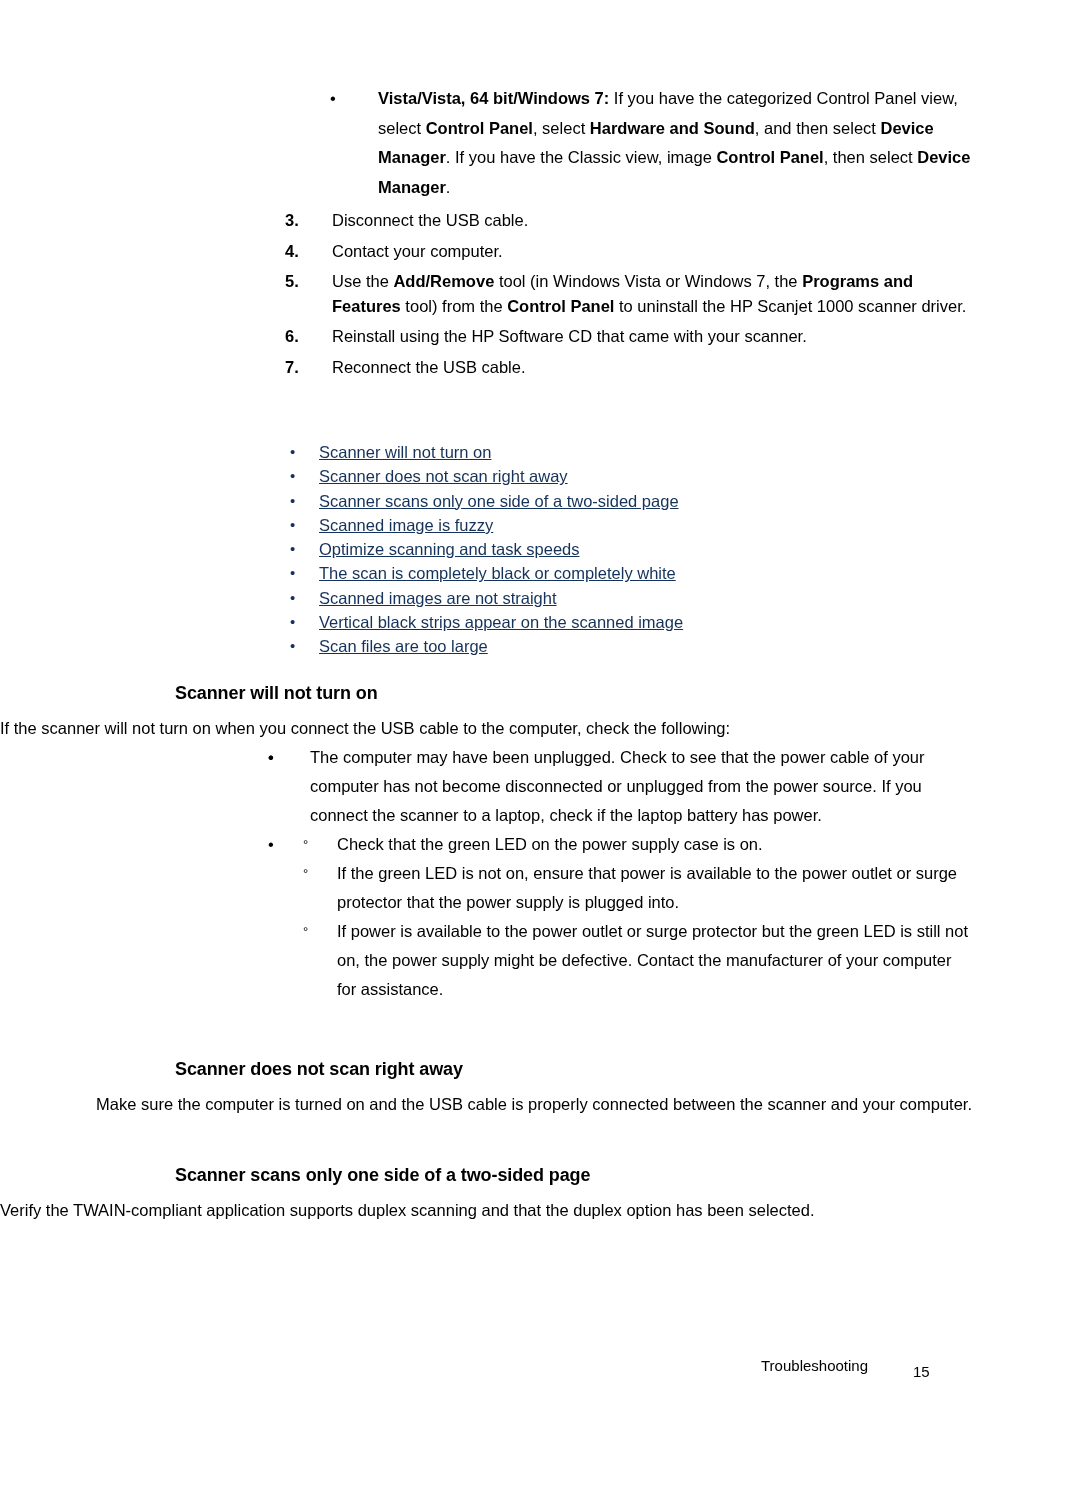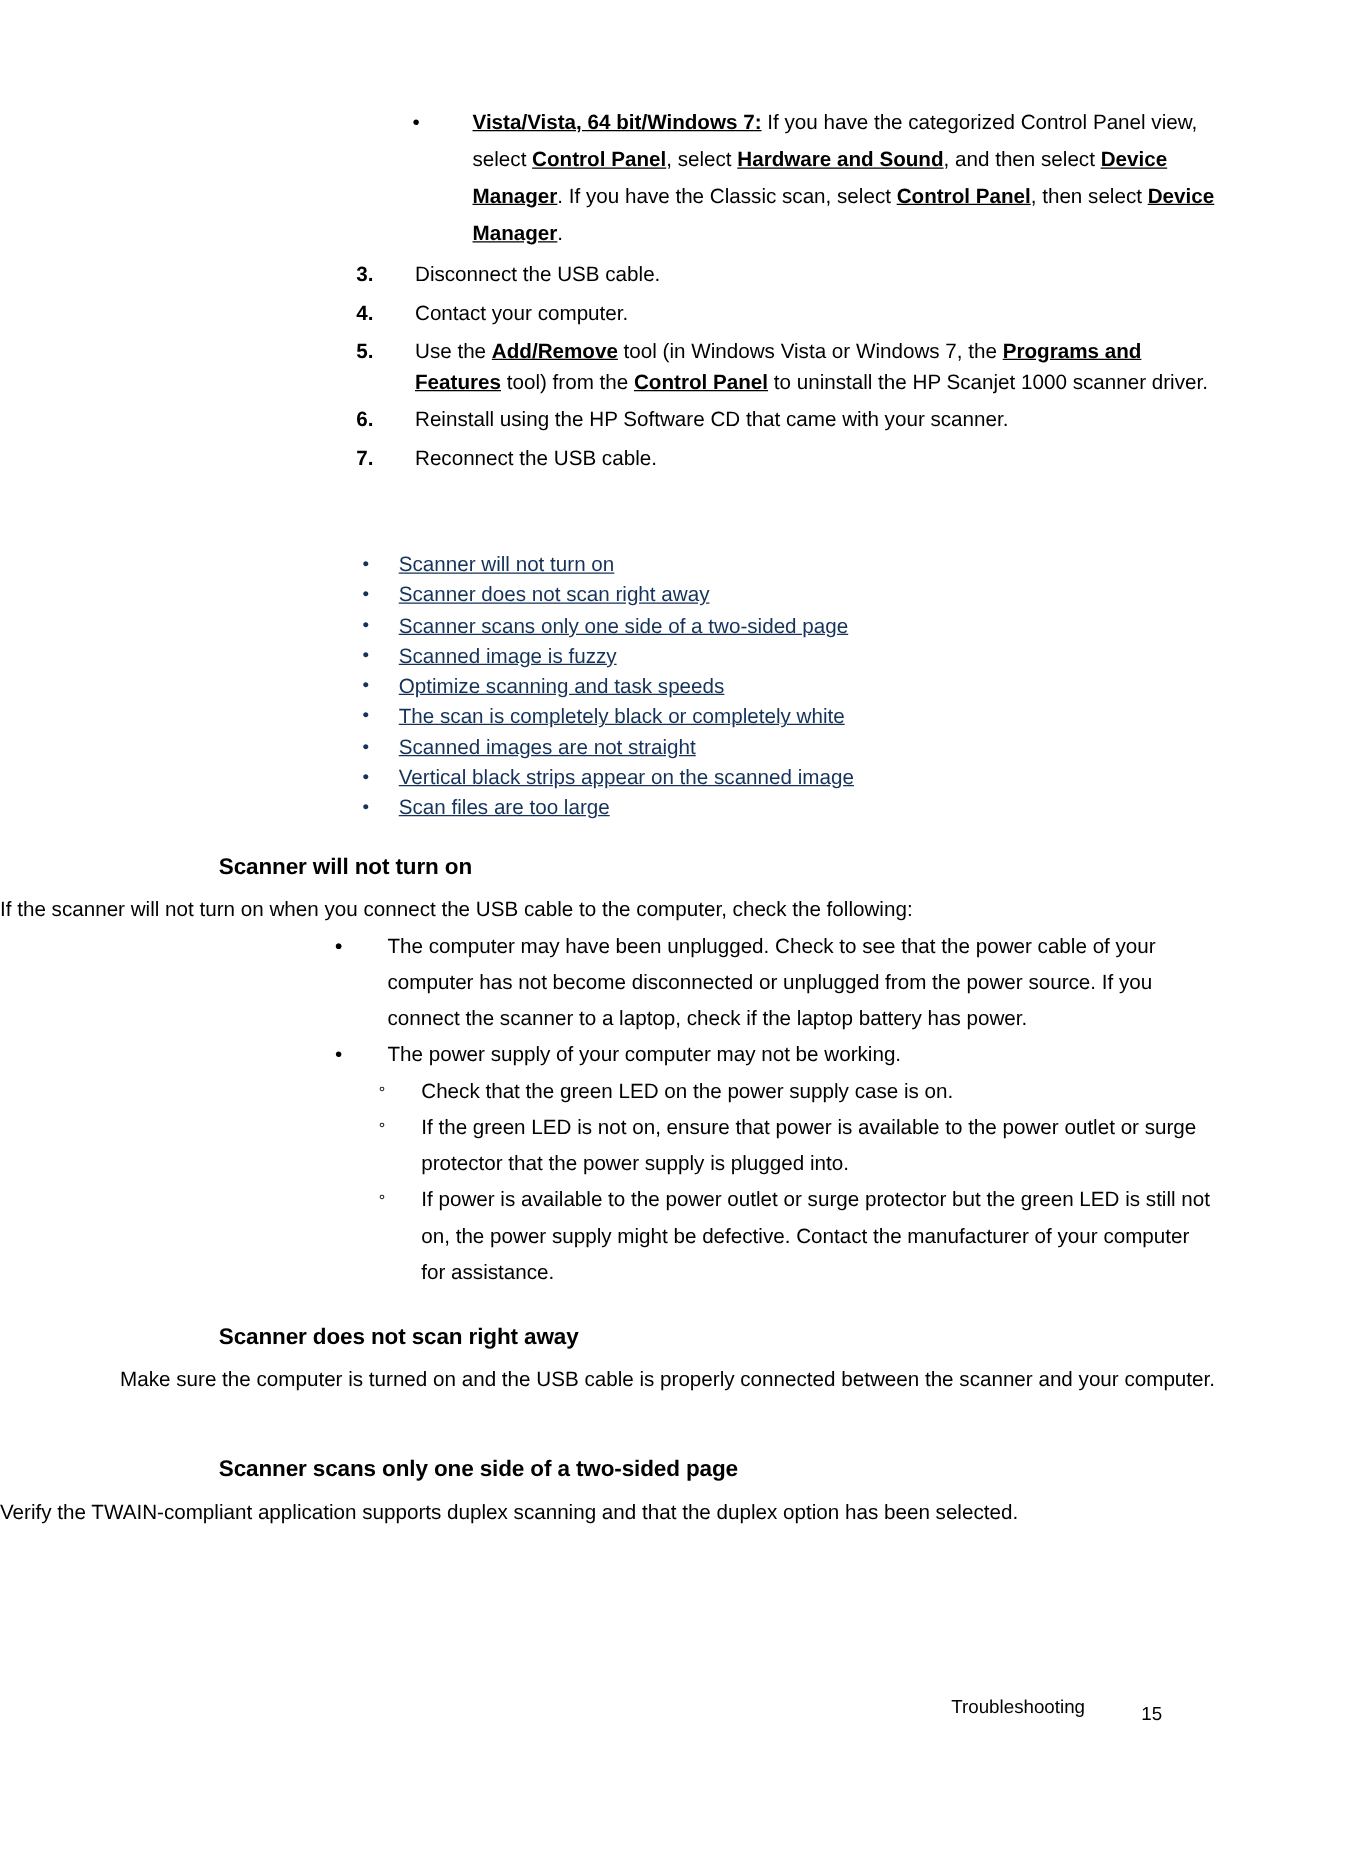--- a/index.html
+++ b/index.html
@@ -17,21 +17,21 @@
     -webkit-font-smoothing: antialiased;
   }
 
   .page {
     position: absolute;
     inset: 0;
     width: 1080px;
     height: 1489px;
     overflow: hidden;
   }
-  b, .b { font-weight: bold; text-decoration: underline; }
+  b, .b { font-weight: bold; }
 
   
   .proc {
     position: absolute;
     left: 0;
     top: 84px;
     width: 1080px;
   }
 
   
@@ -178,21 +178,21 @@
 </style>
 </head>
 <body>
 
 <div class="page">
 
   <div class="proc">
 
     <div class="proc-bullet">
       <span class="dot">•</span>
-      <span><b>Vista/Vista, 64 bit/Windows 7:</b><span> If you have the categorized Control Panel view, select </span><b>Control Panel</b><span>, select </span><b>Hardware and Sound</b><span>, and then select </span><b>Device Manager</b><span>. If you have the Classic scan, select </span><b>Control Panel</b><span>, then select </span><b>Device Manager</b><span>.</span></span>
+      <span><b>Vista/Vista, 64 bit/Windows 7:</b><span> If you have the categorized Control Panel view, select </span><b>Control Panel</b><span>, select </span><b>Hardware and Sound</b><span>, and then select </span><b>Device Manager</b><span>. If you have the Classic view, image </span><b>Control Panel</b><span>, then select </span><b>Device Manager</b><span>.</span></span>
     </div>
 
     <div class="step">
       <span class="num">3.</span>
       <span>Disconnect the USB cable.</span>
     </div>
 
     <div class="step">
       <span class="num">4.</span>
       <span>Contact your computer.</span>
@@ -262,21 +262,20 @@
 
     <div class="bul">
       <span class="dot">•</span>
     </div>
     <div class="bul">
       <span class="dot">•</span>
       <span>The computer may have been unplugged. Check to see that the power cable of your computer has not become disconnected or unplugged from the power source. If you connect the scanner to a laptop, check if the laptop battery has power.</span>
     </div>
     <div class="bul">
       <span class="dot">•</span>
-      <span>The power supply of your computer may not be working.</span>
     </div>
 
     <div class="sub">
       <span class="circ">°</span>
       <span>Check that the green LED on the power supply case is on.</span>
     </div>
     <div class="sub">
       <span class="circ">°</span>
       <span>If the green LED is not on, ensure that power is available to the power outlet or surge protector that the power supply is plugged into.</span>
     </div>

